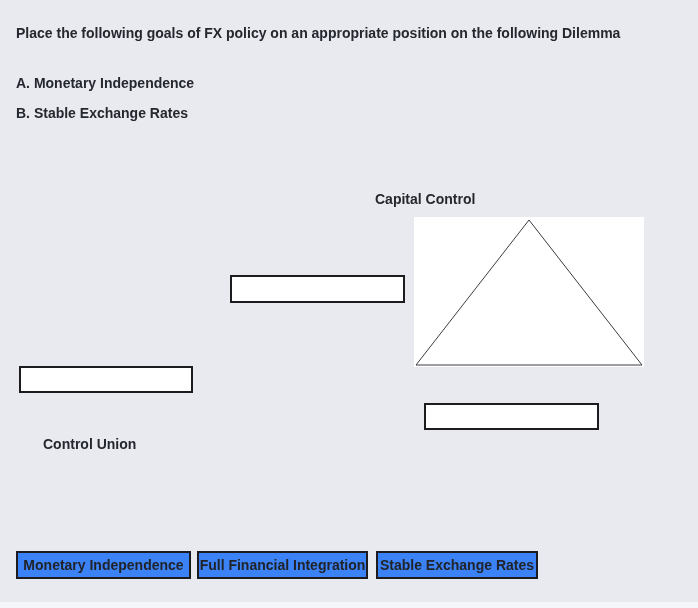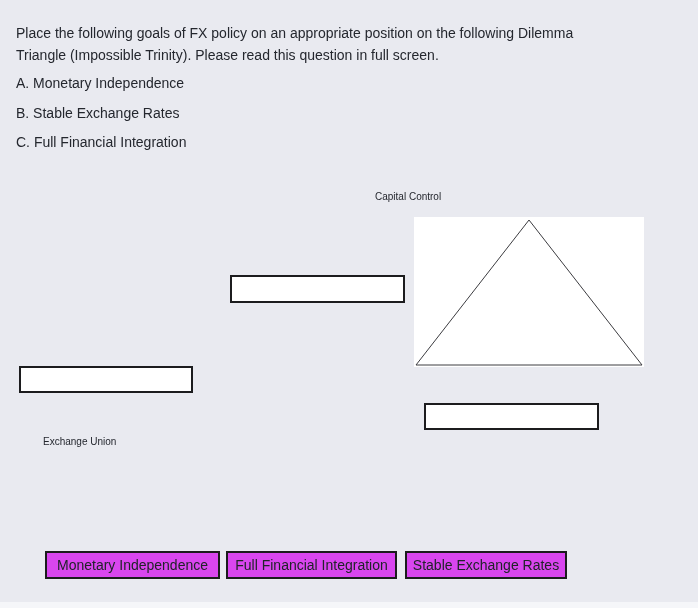--- a/index.html
+++ b/index.html
@@ -8,40 +8,41 @@
     background: #e9eaf0;
     font-family: "Liberation Sans", sans-serif;
   }
   .screen {
     position: relative;
     width: 698px;
     height: 608px;
     background: #e9eaf0;
     overflow: hidden;
     color: #24272e;
+    font-weight: bold;
   }
   .q-line {
     position: absolute;
     left: 16px;
     font-size: 14px;
     line-height: 20px;
     color: #24272e;
     white-space: nowrap;
   }
   .option-line {
     position: absolute;
     left: 16px;
     font-size: 14px;
     line-height: 18px;
     color: #24272e;
     white-space: nowrap;
   }
   .diagram-label {
     position: absolute;
-    font-size: 10px;
+    font-size: 14px;
     color: #24272e;
     white-space: nowrap;
   }
   .triangle-panel {
     position: absolute;
     left: 414px;
     top: 217px;
     width: 230px;
     height: 150px;
     background: #ffffff;
@@ -58,57 +59,54 @@
     border: 2px solid #1c1c1e;
   }
   .drop-box.t1 { left: 230px; top: 275px; width: 175px; height: 28px; }
   .drop-box.t2 { left: 19px;  top: 366px; width: 174px; height: 27px; }
   .drop-box.t3 { left: 424px; top: 403px; width: 175px; height: 27px; }
   .chip {
     position: absolute;
     top: 551px;
     height: 28px;
     box-sizing: border-box;
-    background: #d946ef;
+    background: #3b82f6;
     border: 2px solid #1c1c1e;
     display: flex;
     align-items: center;
     justify-content: center;
     font-size: 14px;
     color: #202329;
     white-space: nowrap;
     cursor: grab;
-    margin-left: 29px;
   }
   .chip.c1 { left: 16px;  width: 175px; }
   .chip.c2 { left: 197px; width: 171px; text-align: right; }
   .chip.c3 { left: 376px; width: 162px; }
   .bottom-edge {
     position: absolute;
     left: 0;
     top: 602px;
     width: 698px;
     height: 6px;
     background: #f5f6f9;
   }
 </style>
 </head>
 <body>
 
 <div class="screen">
 
   <div class="q-line" style="top:23px">Place the following goals of FX policy on an appropriate position on the following Dilemma</div>
-  <div class="q-line" style="top:45px">Triangle (Impossible Trinity). Please read this question in full screen.</div>
 
   <div class="option-line" style="top:104px">B. Stable Exchange Rates</div>
   <div class="option-line" style="top:74px">A. Monetary Independence</div>
-  <div class="option-line" style="top:133px">C. Full Financial Integration</div>
 
   <div class="diagram-label" style="left:375px; top:191px">Capital Control</div>
-  <div class="diagram-label" style="left:43px; top:436px">Exchange Union</div>
+  <div class="diagram-label" style="left:43px; top:436px">Control Union</div>
 
   <div class="triangle-panel">
     <svg viewBox="0 0 230 150">
       <polygon points="115,3 2,148 228,148" fill="none" stroke="#3c3c40" stroke-width="1"></polygon>
     </svg>
   </div>
 
   <div class="drop-box t1"></div>
   <div class="drop-box t2"></div>
   <div class="drop-box t3"></div>

